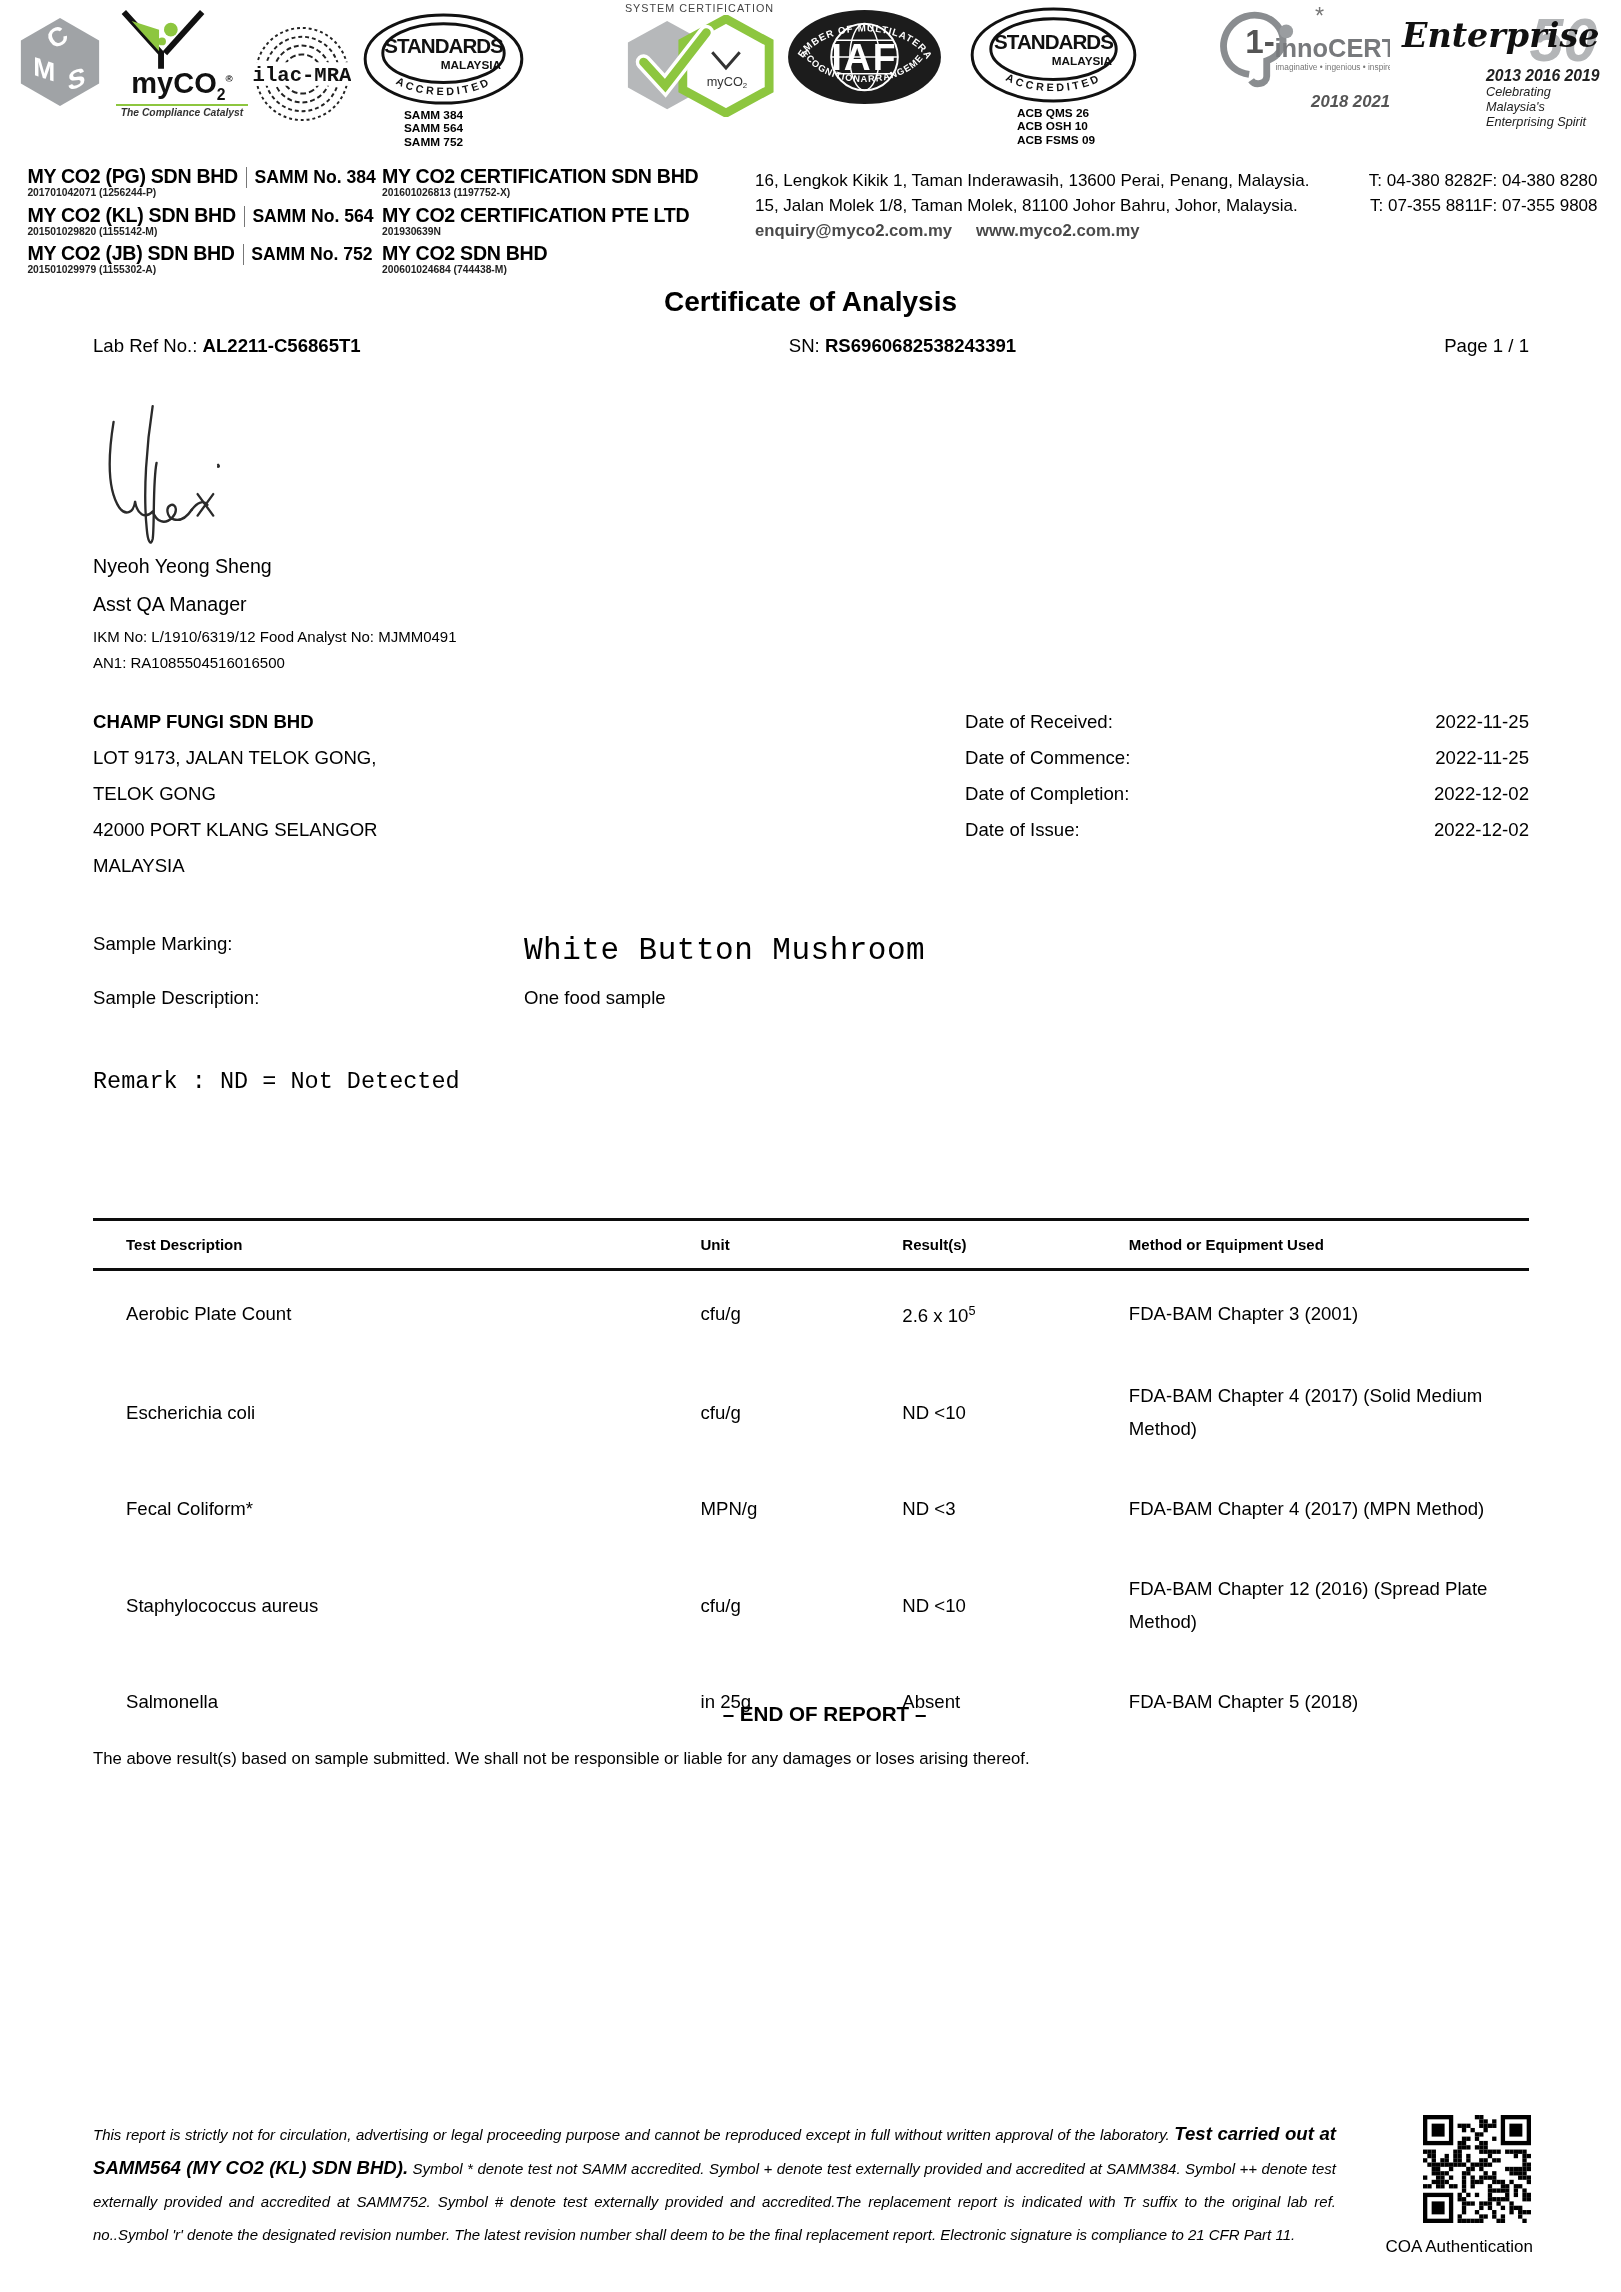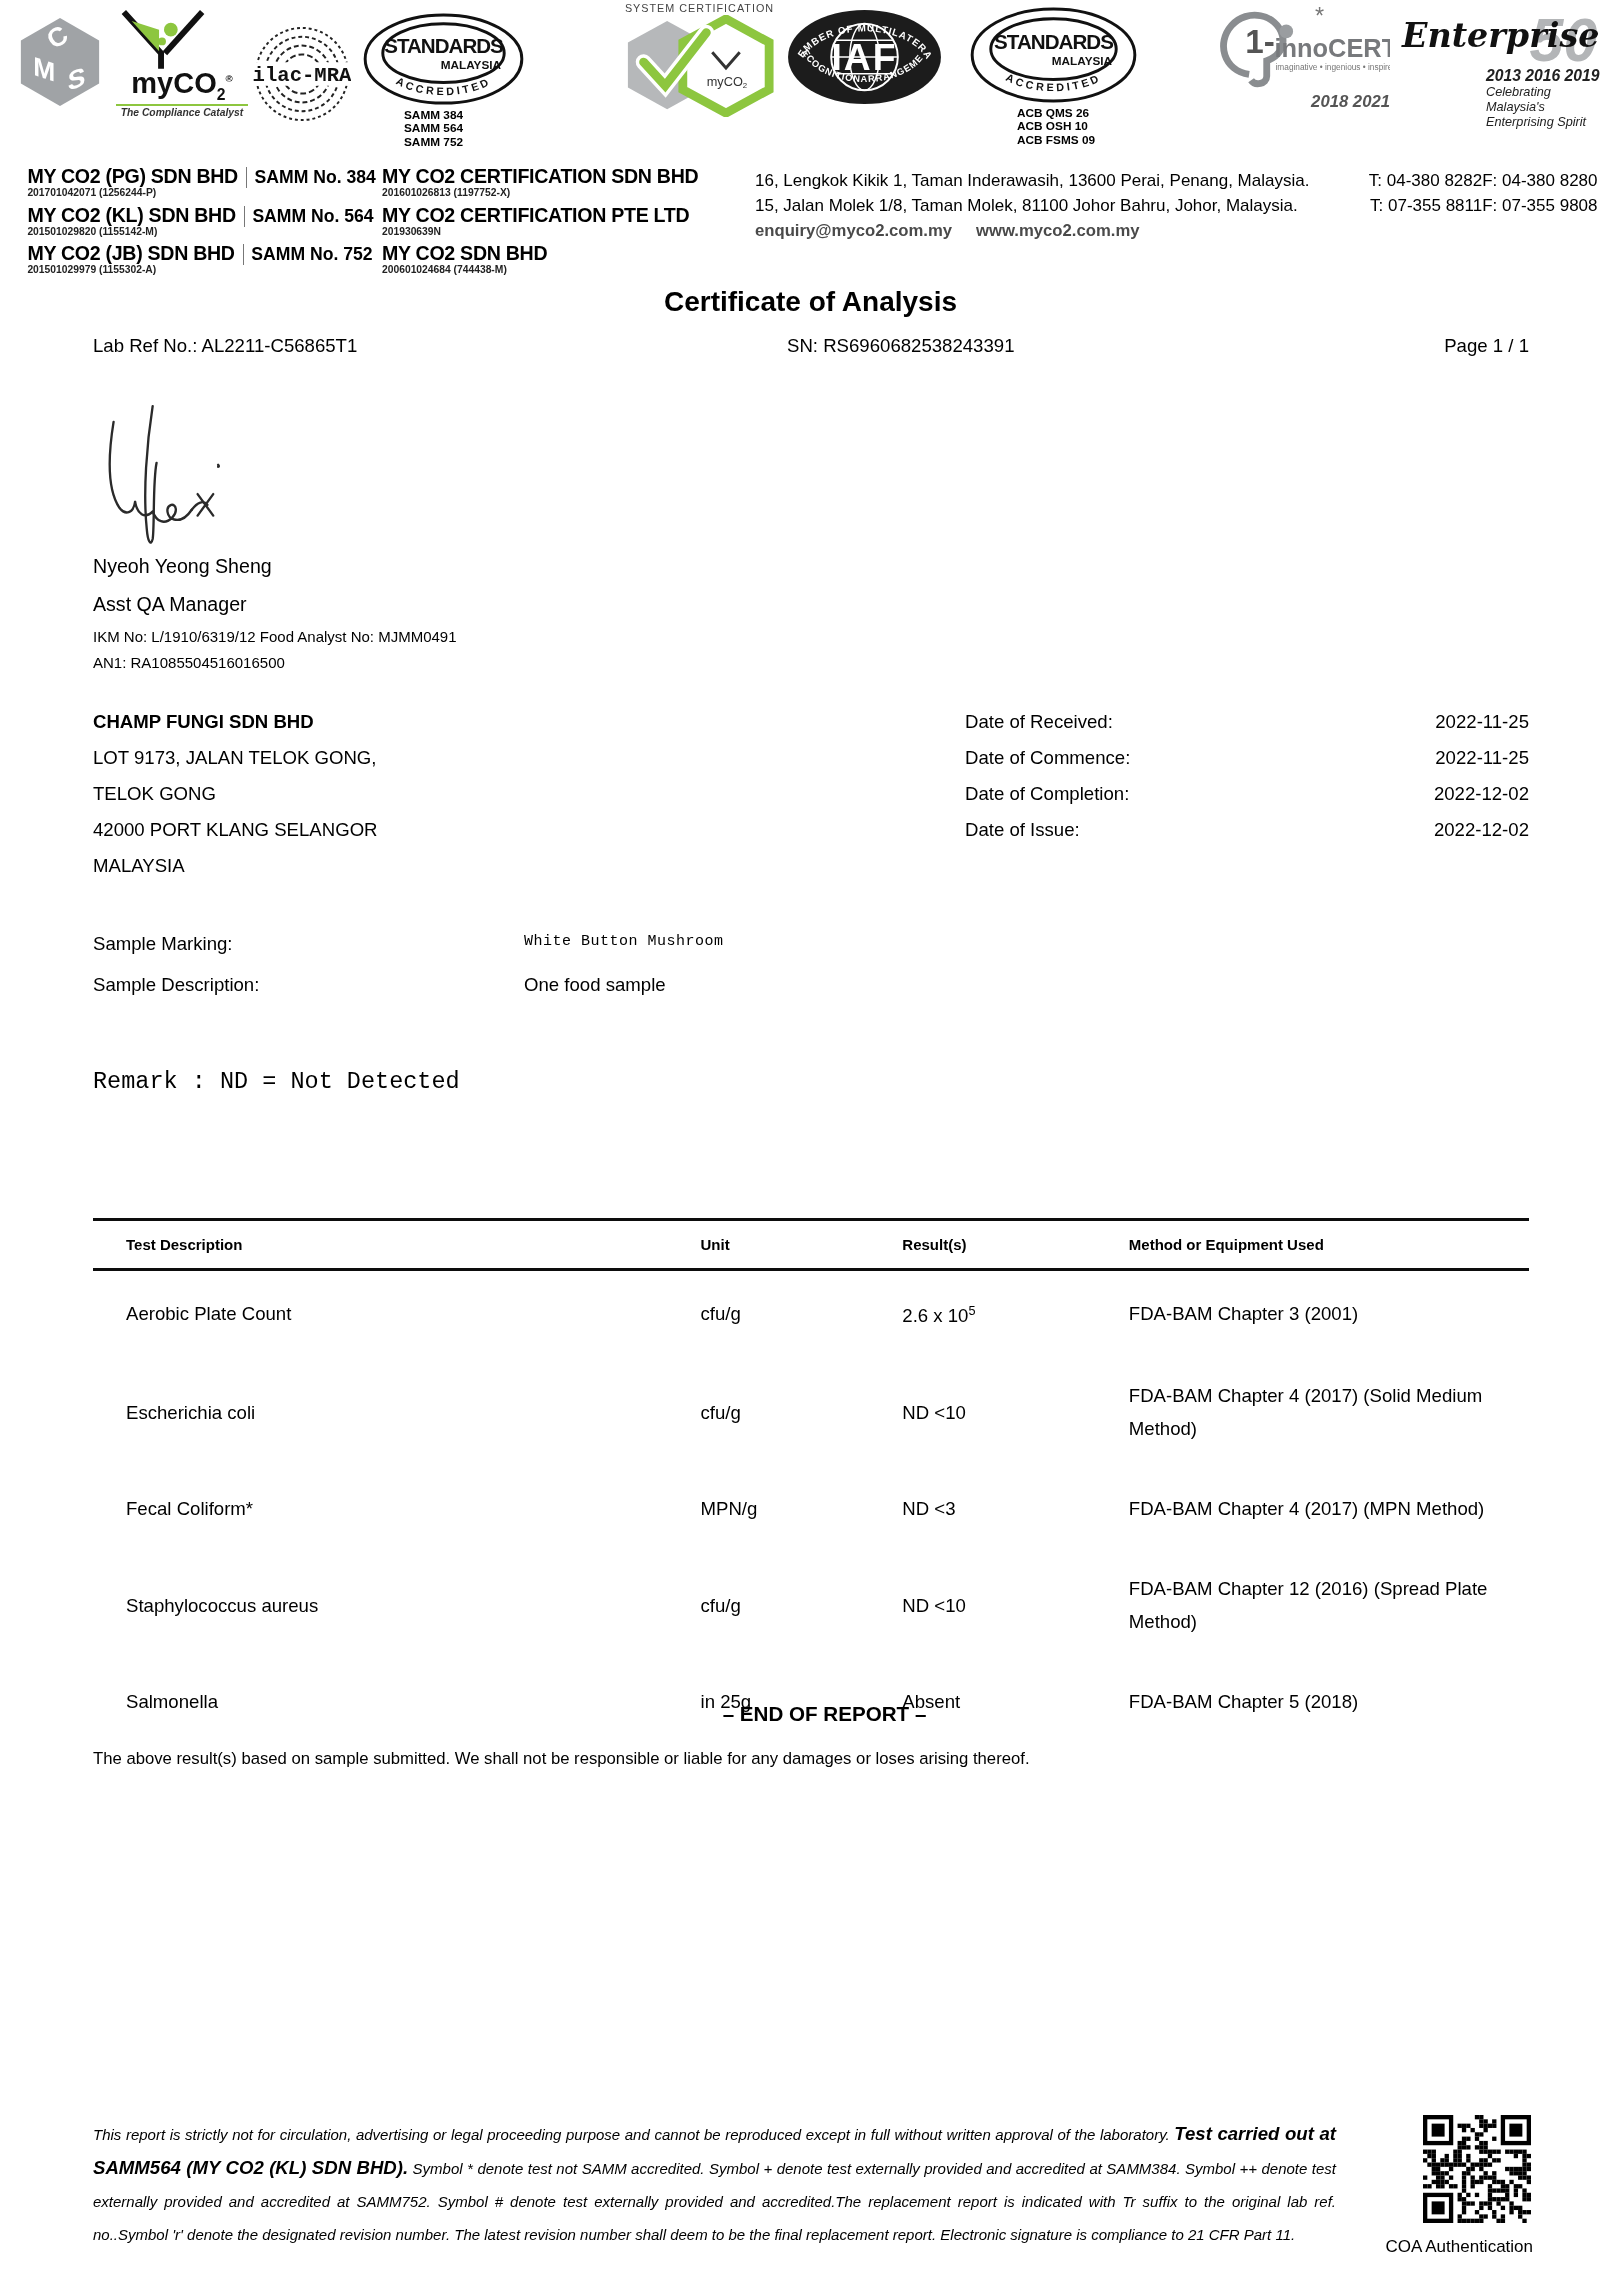--- a/index.html
+++ b/index.html
@@ -28,38 +28,38 @@
   .addresses{position:absolute;top:169px;left:755px;right:11.8px;}
   .addr-row{display:flex;font-size:17px;line-height:24.5px;white-space:nowrap;}
   .addr{flex:1 1 auto;}
   .tel{width:157px;flex:none;text-align:right;}
   .fax{width:127px;flex:none;}
   .contact-row{display:flex;font-size:16.7px;font-weight:bold;color:#4a4a4a;line-height:26.5px;}
   .contact-row .em{width:221px;}
   
   .title{position:absolute;top:286px;left:0;right:0;text-align:center;font-size:28px;font-weight:bold;margin:0;}
   .ref-row{position:absolute;top:335px;left:93px;right:92px;display:flex;justify-content:space-between;font-size:18.6px;}
-  .ref-row b{font-weight:normal;text-align:right;}
+  .ref-row b{font-weight:bold;text-align:right;}
   
   .signature{position:absolute;top:404px;left:96px;}
   .signer{position:absolute;top:555px;left:93px;}
   .signer .nm{font-size:19.6px;margin-bottom:14.7px;}
   .signer .tt{font-size:19.6px;margin-bottom:12.7px;}
   .signer .sm{font-size:15px;margin-bottom:8.8px;}
   
   .customer{position:absolute;top:704px;left:93px;font-size:18.6px;line-height:36px;}
   .customer .cnm{font-weight:bold;}
   .dates{position:absolute;top:704px;left:965px;width:564px;font-size:18.6px;line-height:36px;}
   .date-row{display:flex;justify-content:space-between;gap:36px;}
   
   .sample{position:absolute;top:933px;left:93px;font-size:18.6px;}
   .sample-row{display:flex;margin-bottom:18.6px;}
   .sample-row .lbl{width:431px;flex:none;}
   .mono{font-family:"Liberation Mono","DejaVu Sans Mono",monospace;}
-  .marking-val{font-size:15px;letter-spacing:0.5px;}
+  .marking-val{font-size:31px;letter-spacing:0.5px;}
   .remark{position:absolute;top:1068px;left:93px;font-size:23.5px;}
   
   .results{position:absolute;top:1218px;left:93px;width:1436px;border-collapse:collapse;}
   .results th{border-top:3.9px solid #0d0d0d;border-bottom:3.9px solid #0d0d0d;text-align:left;
               font-size:15px;font-weight:bold;padding:14.7px 0 15.7px 0;}
   .results th.c1,.results td.c1{width:549px;padding-left:33px;}
   .results th.c2,.results td.c2{width:191px;padding-left:24.5px;}
   .results th.c3,.results td.c3{width:201px;padding-left:9.8px;}
   .results th.c4,.results td.c4{padding-left:24.5px;padding-right:19.6px;}
   .results td{font-size:18.6px;vertical-align:middle;padding-top:23.5px;padding-bottom:23.5px;line-height:33px;}

